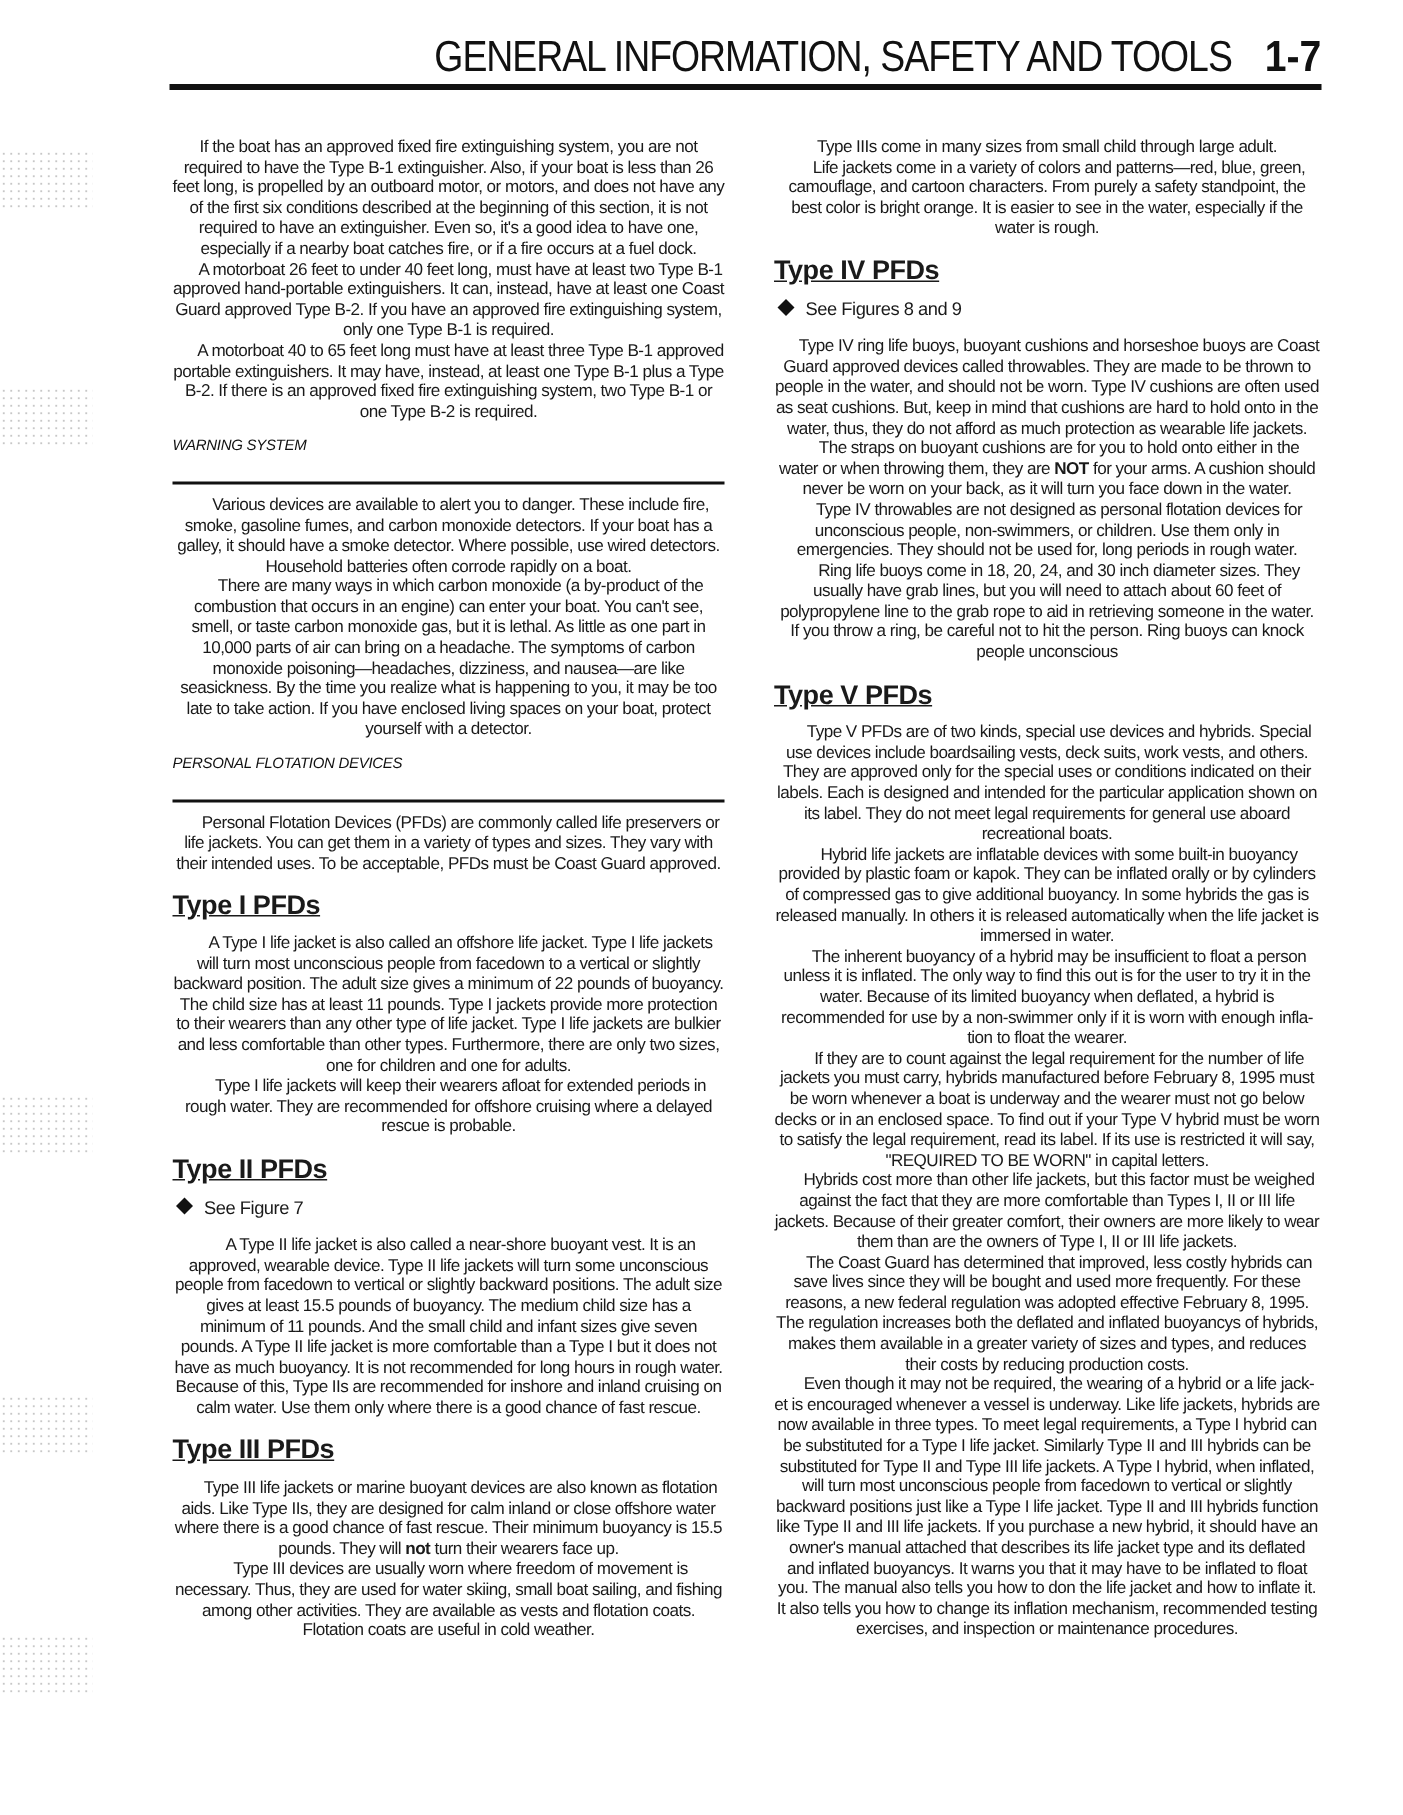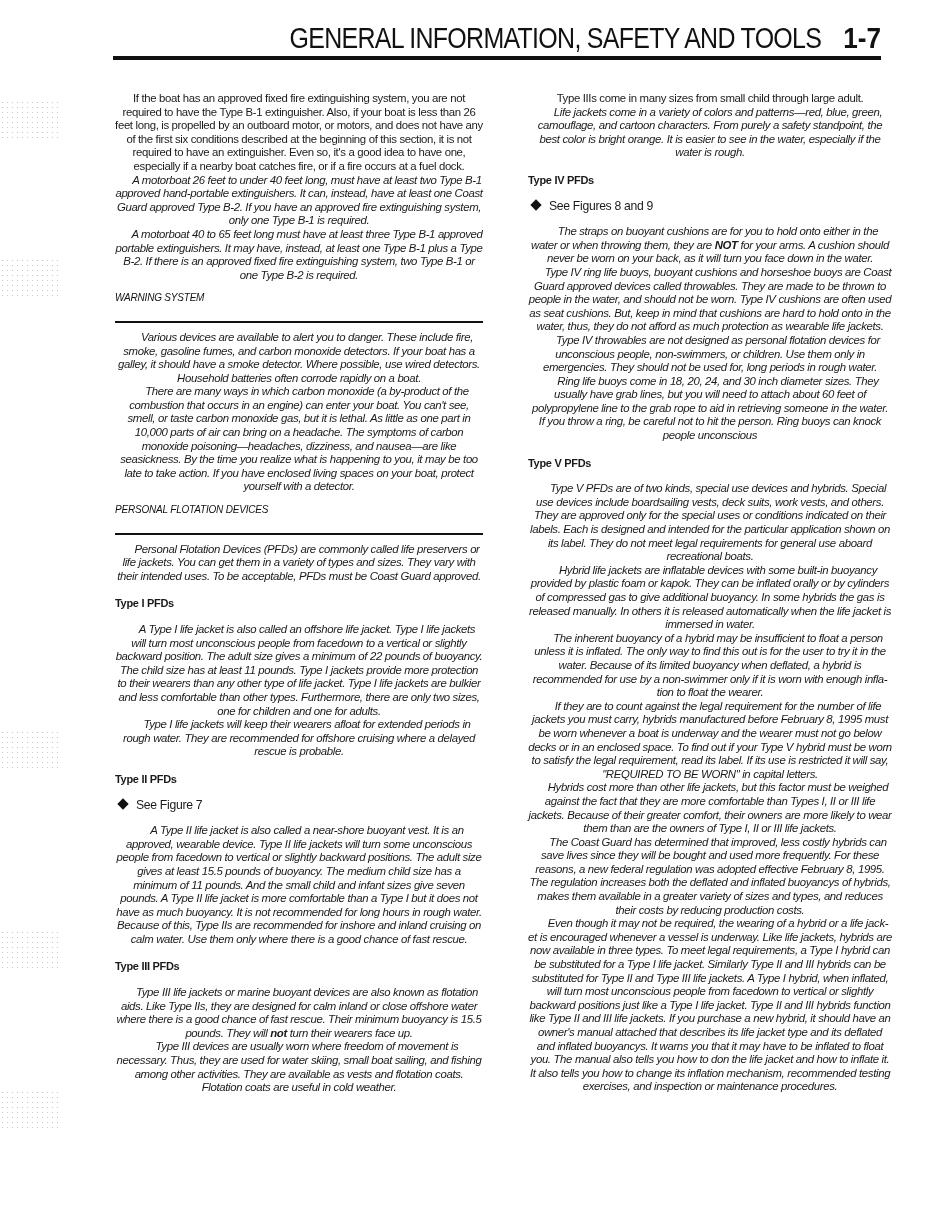--- a/index.html
+++ b/index.html
@@ -14,28 +14,28 @@
     border-bottom: 4px solid #111; }
   .header-title { position: absolute; right: 60px; bottom: 1px; font-family: "Liberation Sans", sans-serif;
     font-size: 29px; letter-spacing: -0.8px; transform: scaleX(0.86); transform-origin: right bottom;
     color: #111; white-space: nowrap; }
   .header-page { position: absolute; right: 0; bottom: 1px; font-size: 29px; font-weight: bold; color: #111;
     transform: scaleX(0.9); transform-origin: right bottom; }
 
   .col { position: absolute; top: 92px; width: 368px; font-size: 11.4px; line-height: 13.6px;
     letter-spacing: -0.35px; }
   .col-left { left: 115px; }
-  .col-right { left: 528px; width: 364px; }
+  .col-right { left: 516px; width: 364px; }
 
   .col p { text-align: center; }
-  .col p.indent { text-indent: 16px; font-style: italic; }
+  .col p.indent { text-indent: 16px; }
 
   .section-heading { font-size: 10px; letter-spacing: -0.2px; color: #111; margin-top: 9px;
     padding-bottom: 16px; border-bottom: 2px solid #111; margin-bottom: 8px; font-weight: normal; font-style: italic; }
-  .sub-heading { font-weight: bold; font-size: 11px; margin-top: 14px; margin-bottom: 12px; letter-spacing: -0.3px; }
+  .sub-heading { font-weight: bold; font-size: 18px; margin-top: 14px; margin-bottom: 12px; letter-spacing: -0.3px; text-decoration: underline; }
   .figure-ref { font-weight: normal; font-size: 12.2px; margin-left: 4px; margin-bottom: 12px; letter-spacing: -0.3px; }
   .figure-ref .diamond { display: inline-block; width: 8px; height: 8px; background: #111;
     transform: rotate(45deg); margin-right: 9px; position: relative; top: -1px; }
   b { font-weight: bold; }
 </style>
 </head>
 <body>
 
 <div class="margin-noise" style="top:100px;"></div>
 <div class="margin-noise" style="top:258px;"></div>
@@ -76,22 +76,22 @@
 </section>
 
 <section class="col col-right">
   <p>Type IIIs come in many sizes from small child through large adult.</p>
   <p class="indent">Life jackets come in a variety of colors and patterns—red, blue, green, camouflage, and cartoon characters. From purely a safety standpoint, the best color is bright orange. It is easier to see in the water, especially if the water is rough.</p>
 
   <h3 class="sub-heading">Type IV PFDs</h3>
   <div class="figure-ref">
     <span class="diamond"></span><span>See Figures 8 and 9</span>
   </div>
+  <p class="indent">Type IV ring life buoys, buoyant cushions and horseshoe buoys are Coast Guard approved devices called throwables. They are made to be thrown to people in the water, and should not be worn. Type IV cushions are often used as seat cushions. But, keep in mind that cushions are hard to hold onto in the water, thus, they do not afford as much protection as wearable life jackets.</p>
   <p class="indent"><span>The straps on buoyant cushions are for you to hold onto either in the water or when throwing them, they are </span><b>NOT</b><span> for your arms. A cushion should never be worn on your back, as it will turn you face down in the water.</span></p>
-  <p class="indent">Type IV ring life buoys, buoyant cushions and horseshoe buoys are Coast Guard approved devices called throwables. They are made to be thrown to people in the water, and should not be worn. Type IV cushions are often used as seat cushions. But, keep in mind that cushions are hard to hold onto in the water, thus, they do not afford as much protection as wearable life jackets.</p>
   <p class="indent">Type IV throwables are not designed as personal flotation devices for unconscious people, non-swimmers, or children. Use them only in emergencies. They should not be used for, long periods in rough water.</p>
   <p class="indent">Ring life buoys come in 18, 20, 24, and 30 inch diameter sizes. They usually have grab lines, but you will need to attach about 60 feet of polypropylene line to the grab rope to aid in retrieving someone in the water. If you throw a ring, be careful not to hit the person. Ring buoys can knock people unconscious</p>
 
   <h3 class="sub-heading">Type V PFDs</h3>
   <p class="indent">Type V PFDs are of two kinds, special use devices and hybrids. Special use devices include boardsailing vests, deck suits, work vests, and others. They are approved only for the special uses or conditions indicated on their labels. Each is designed and intended for the particular application shown on its label. They do not meet legal requirements for general use aboard recreational boats.</p>
   <p class="indent">Hybrid life jackets are inflatable devices with some built-in buoyancy provided by plastic foam or kapok. They can be inflated orally or by cylinders of compressed gas to give additional buoyancy. In some hybrids the gas is released manually. In others it is released automatically when the life jacket is immersed in water.</p>
   <p class="indent">The inherent buoyancy of a hybrid may be insufficient to float a person unless it is inflated. The only way to find this out is for the user to try it in the water. Because of its limited buoyancy when deflated, a hybrid is recommended for use by a non-swimmer only if it is worn with enough infla-tion to float the wearer.</p>
   <p class="indent">If they are to count against the legal requirement for the number of life jackets you must carry, hybrids manufactured before February 8, 1995 must be worn whenever a boat is underway and the wearer must not go below decks or in an enclosed space. To find out if your Type V hybrid must be worn to satisfy the legal requirement, read its label. If its use is restricted it will say, "REQUIRED TO BE WORN" in capital letters.</p>
   <p class="indent">Hybrids cost more than other life jackets, but this factor must be weighed against the fact that they are more comfortable than Types I, II or III life jackets. Because of their greater comfort, their owners are more likely to wear them than are the owners of Type I, II or III life jackets.</p>
   <p class="indent">The Coast Guard has determined that improved, less costly hybrids can save lives since they will be bought and used more frequently. For these reasons, a new federal regulation was adopted effective February 8, 1995. The regulation increases both the deflated and inflated buoyancys of hybrids, makes them available in a greater variety of sizes and types, and reduces their costs by reducing production costs.</p>

